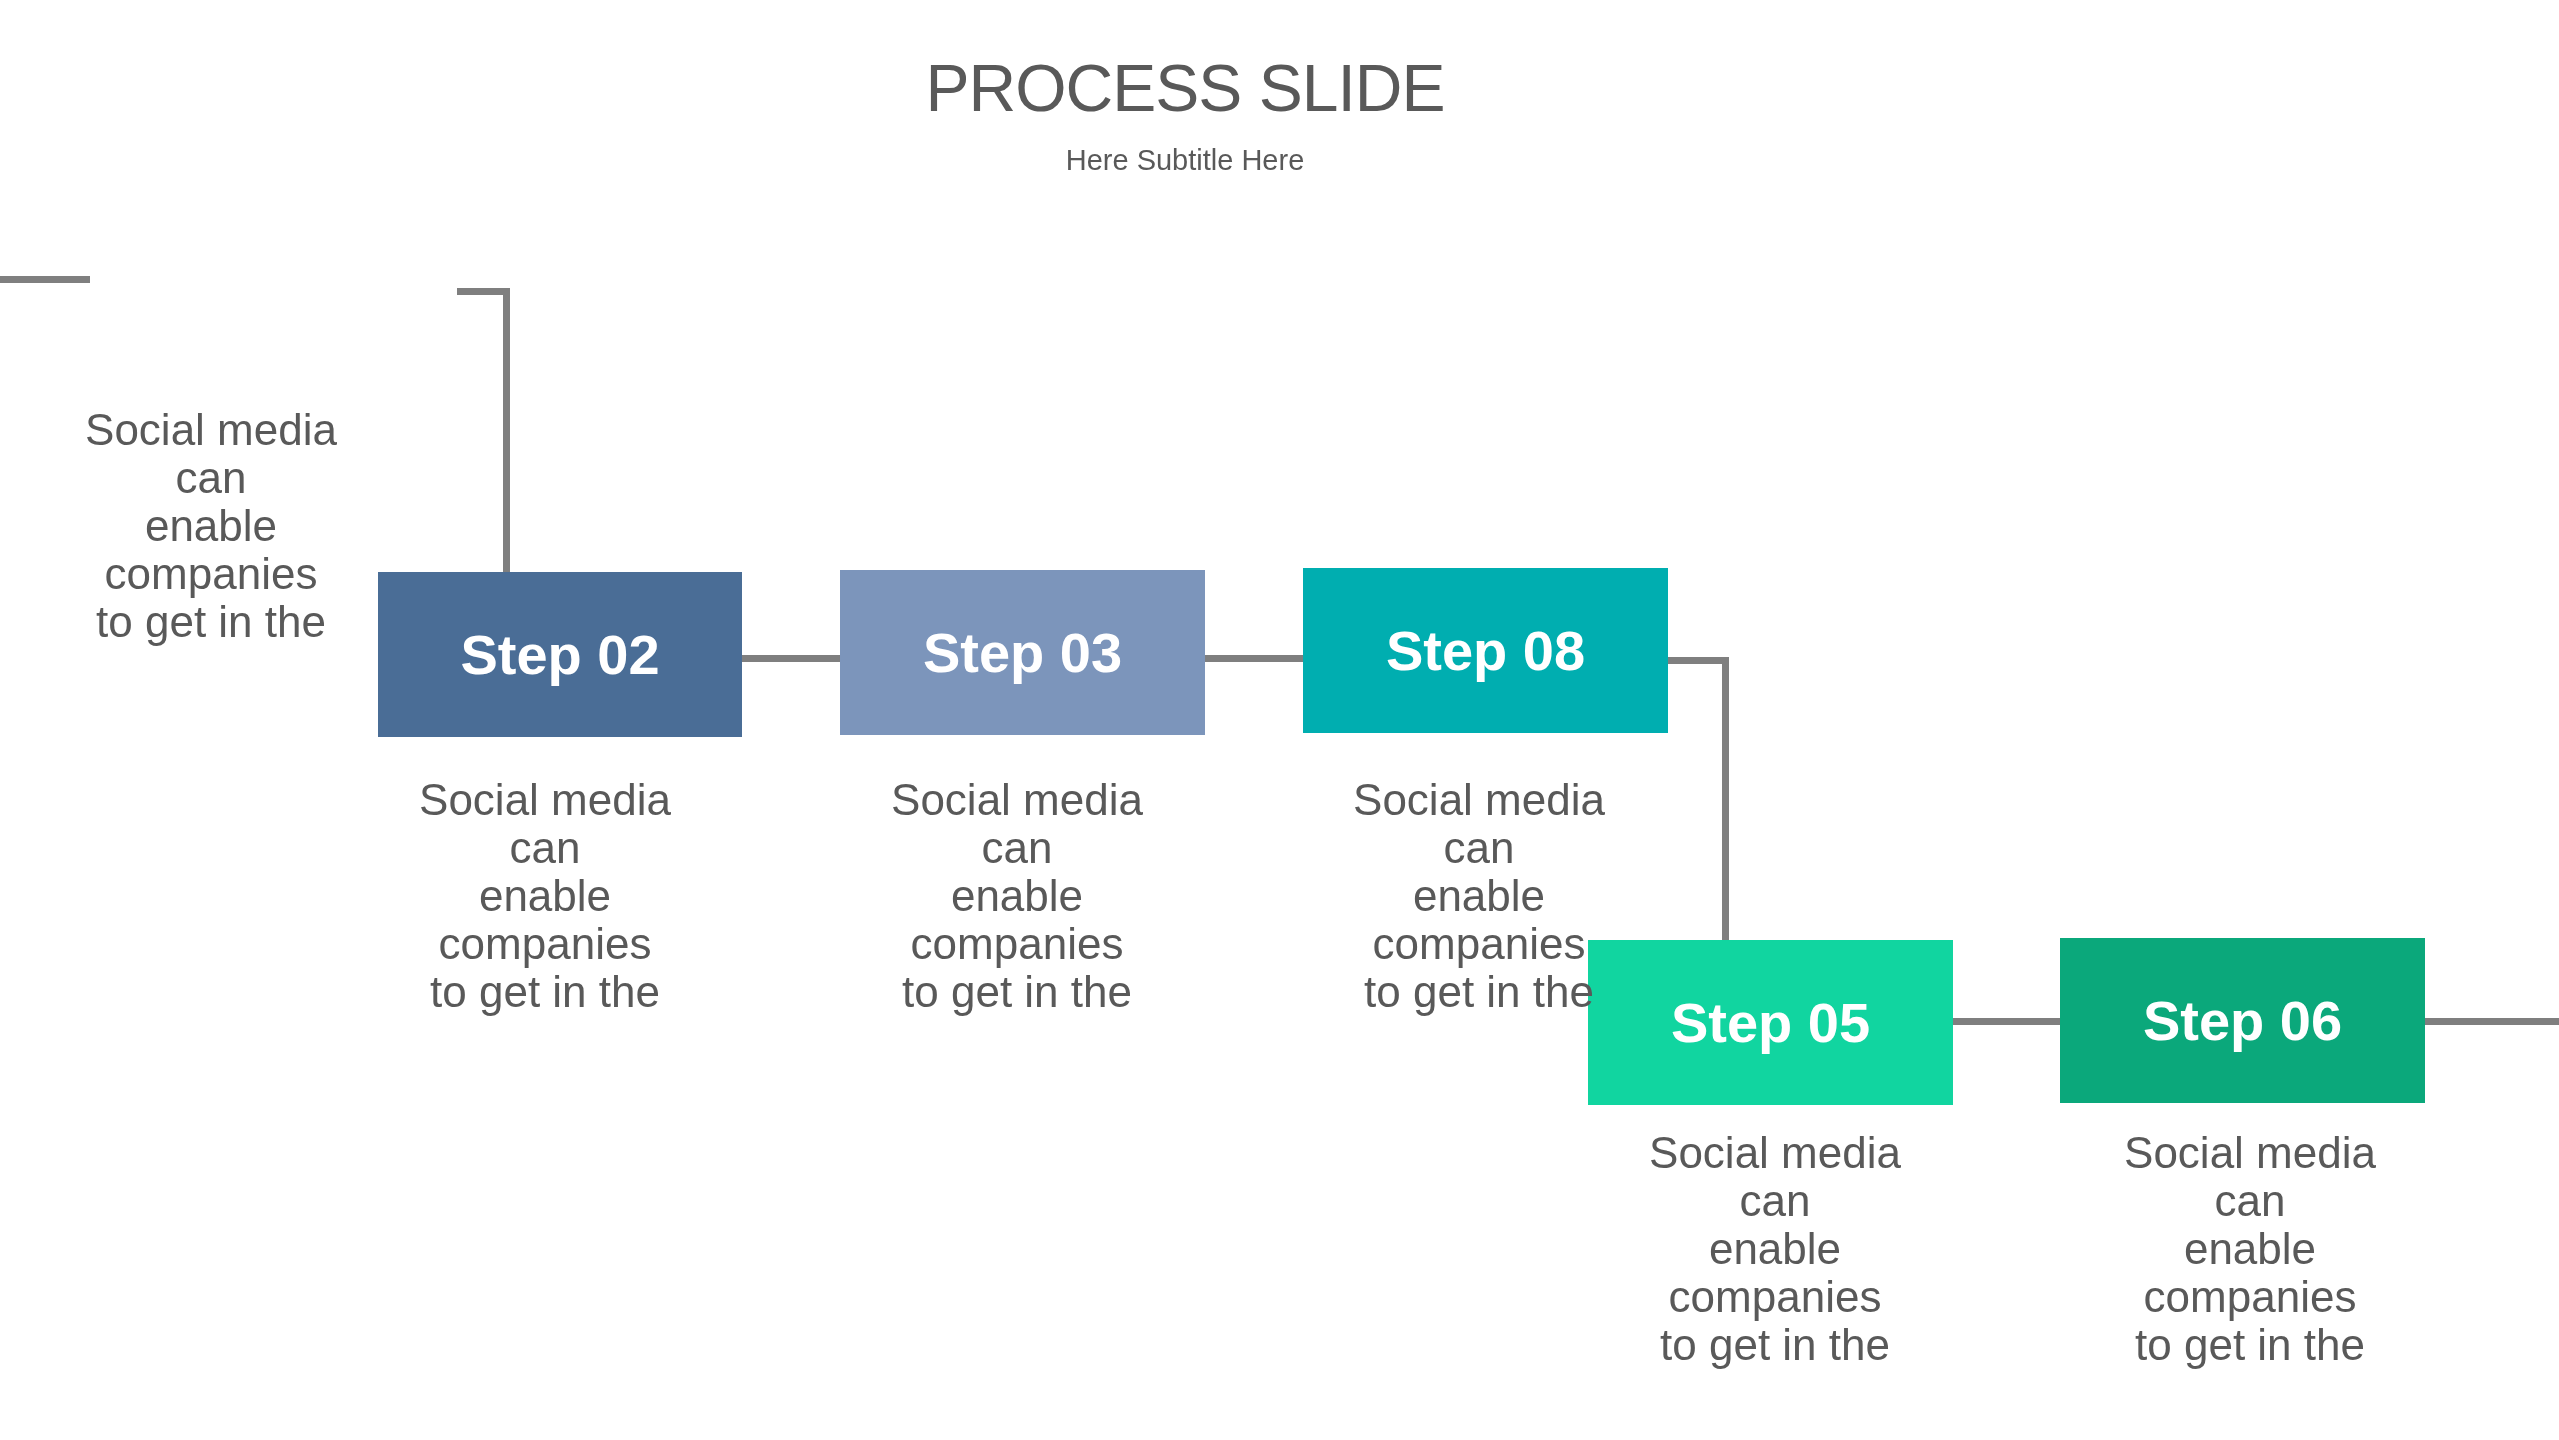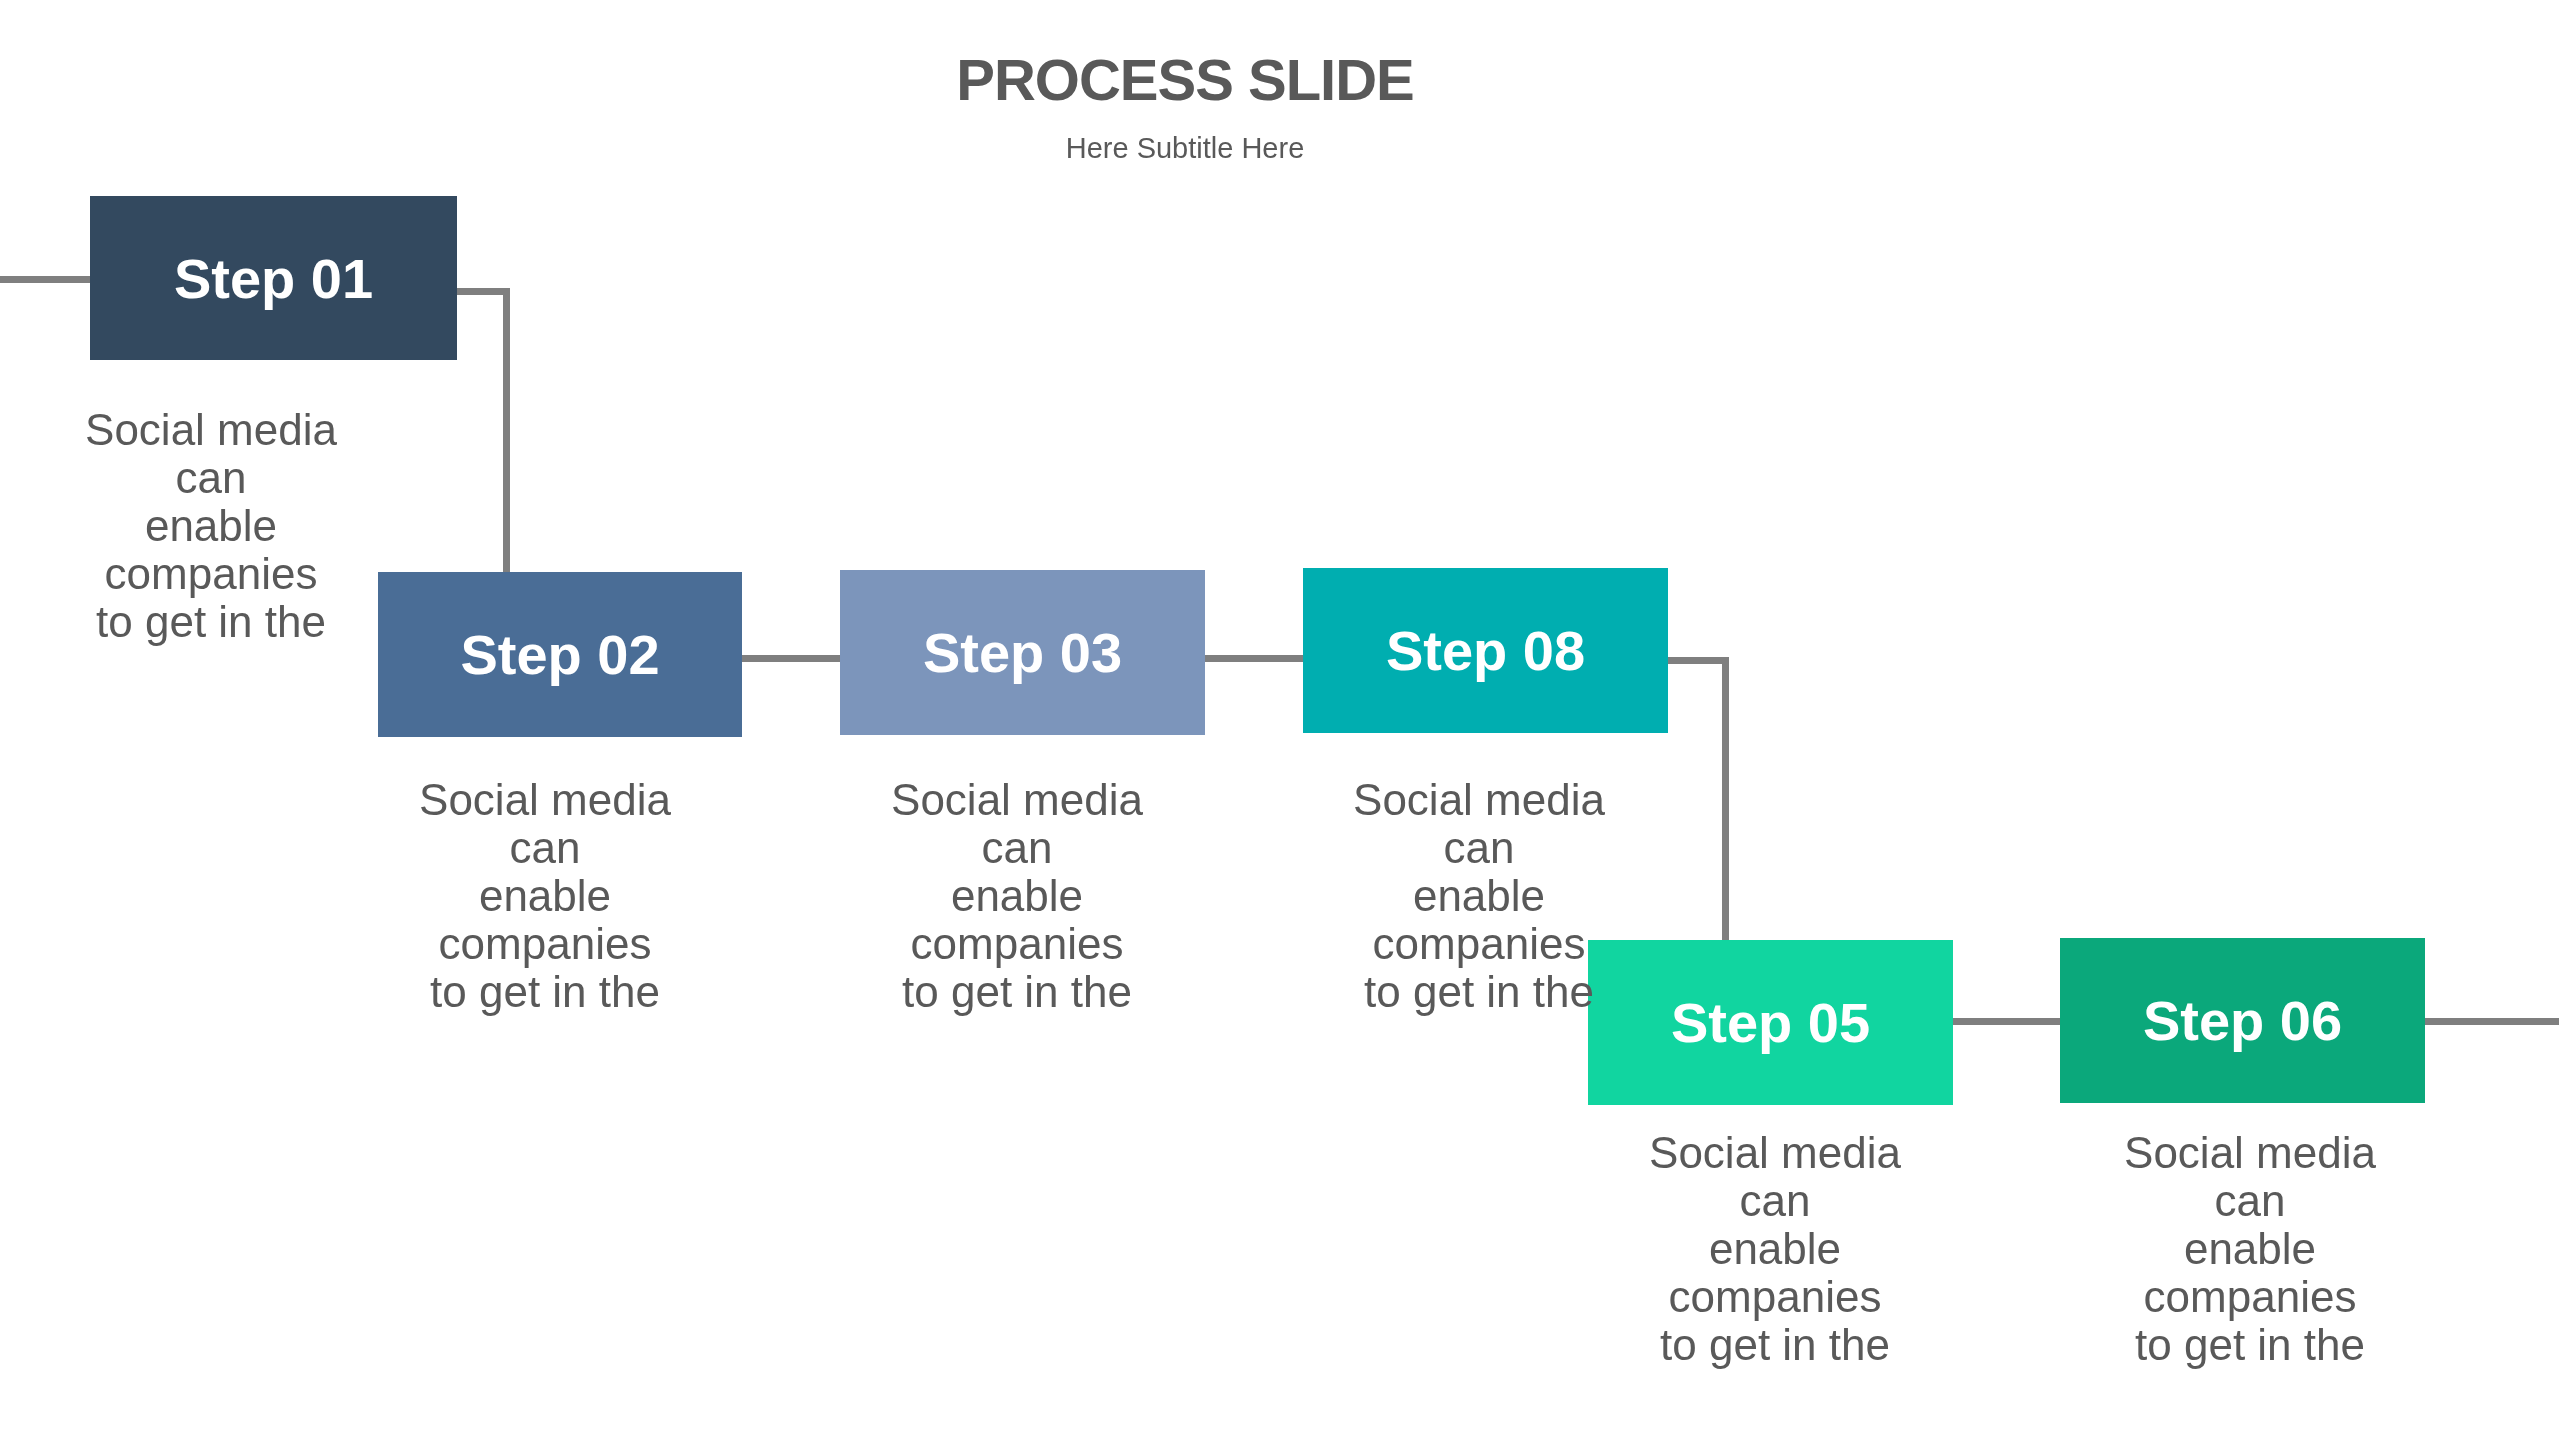--- a/index.html
+++ b/index.html
@@ -18,24 +18,24 @@
 
   
   .slide-header {
     position: absolute;
     left: 785px;
     top: 34px;
     width: 800px;
     text-align: center;
   }
   .slide-title {
-    margin: 4px;
-    font-size: 58px;
+    margin: 12px;
+    font-size: 66px;
     line-height: 84px;
-    font-weight: bold;
+    font-weight: normal;
     letter-spacing: -1px;
     color: var(--title-color, #595959);
   }
   .slide-subtitle {
     margin: 8px 0 0 0;
     font-size: 29px;
     line-height: 36px;
     font-weight: normal;
     color: var(--title-color, #595959);
   }
@@ -104,23 +104,20 @@
   <div class="connector c-edge-to-1"></div>
   <div class="connector c-1-right"></div>
   <div class="connector c-1-down"></div>
   <div class="connector c-2-to-3"></div>
   <div class="connector c-3-to-4"></div>
   <div class="connector c-4-right"></div>
   <div class="connector c-4-down"></div>
   <div class="connector c-5-to-6"></div>
   <div class="connector c-6-to-edge"></div>
 
-  <div class="step step-1" style="background-color: rgb(51, 73, 95);">
-    <span class="step-label">Step 01</span>
-  </div>
   <div class="step step-2" style="background-color: rgb(74, 109, 150);">
     <span class="step-label">Step 02</span>
   </div>
   <div class="step step-3" style="background-color: rgb(124, 149, 187);">
     <span class="step-label">Step 03</span>
   </div>
   <div class="step step-4" style="background-color: rgb(0, 174, 176);">
     <span class="step-label">Step 08</span>
   </div>
   <div class="step step-5" style="background-color: rgb(17, 213, 160);">

